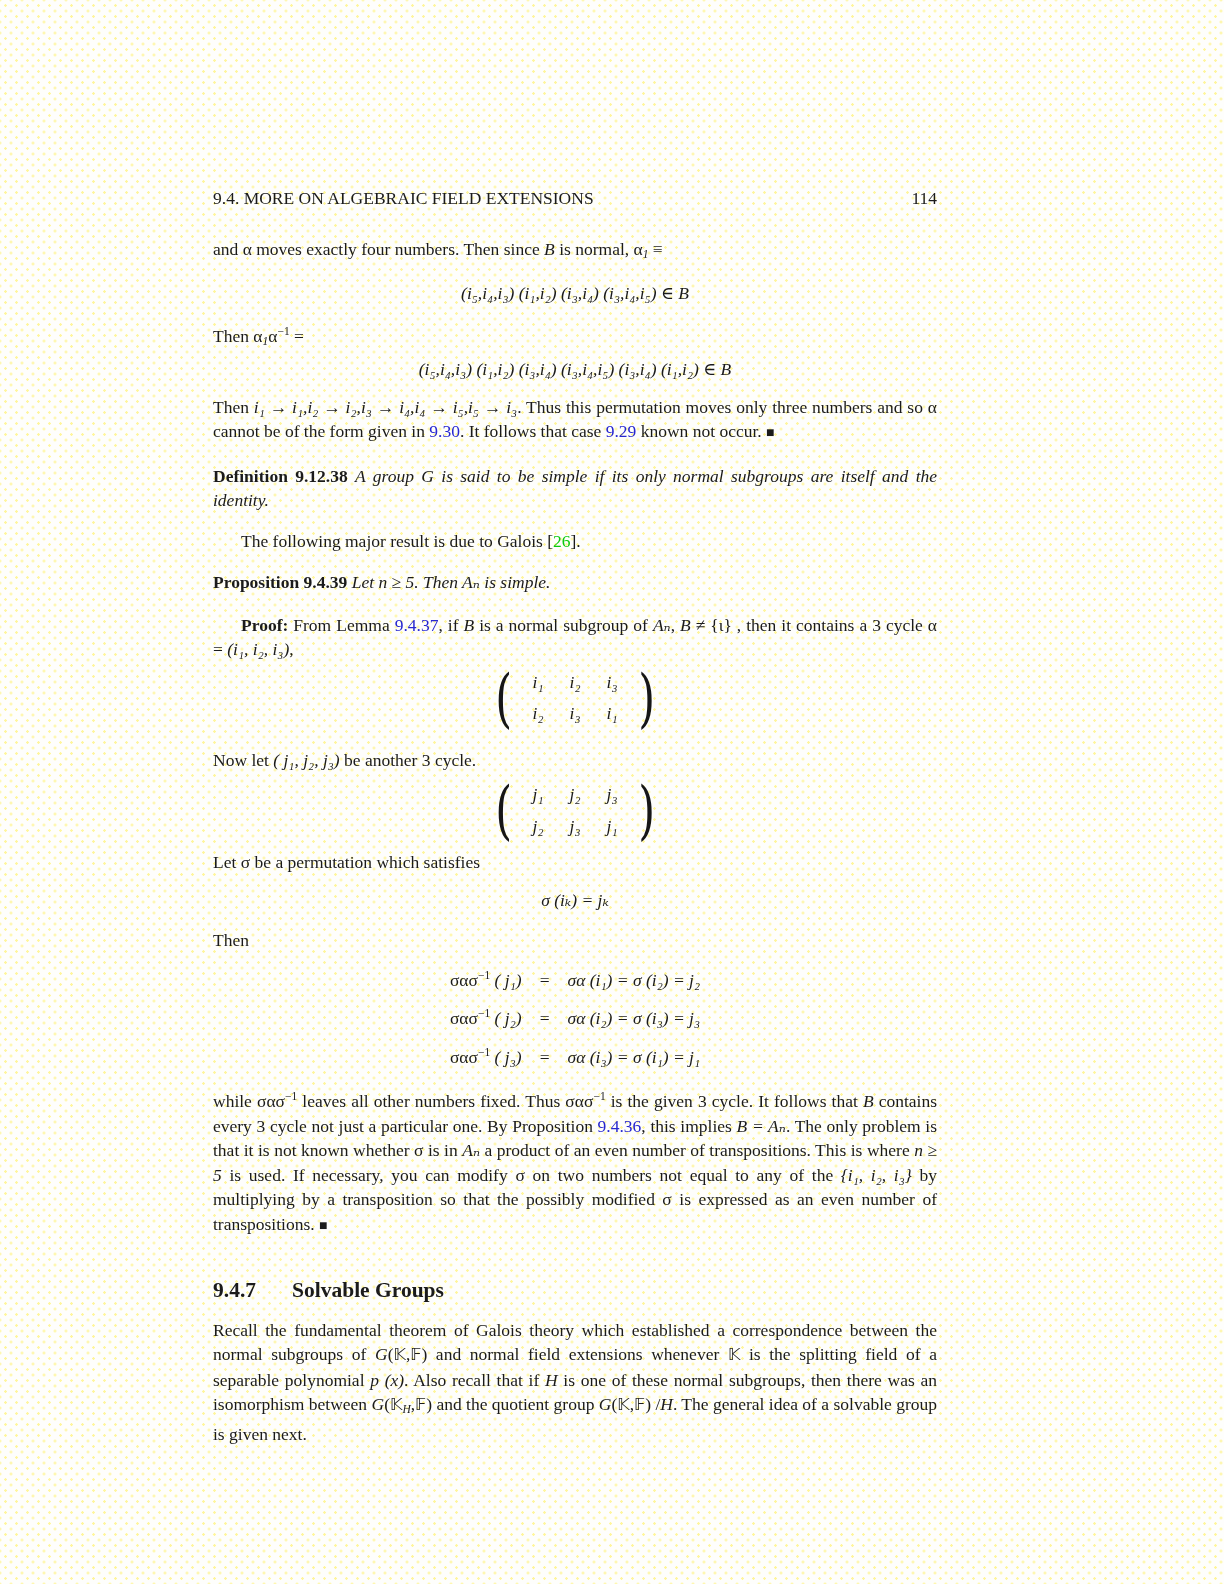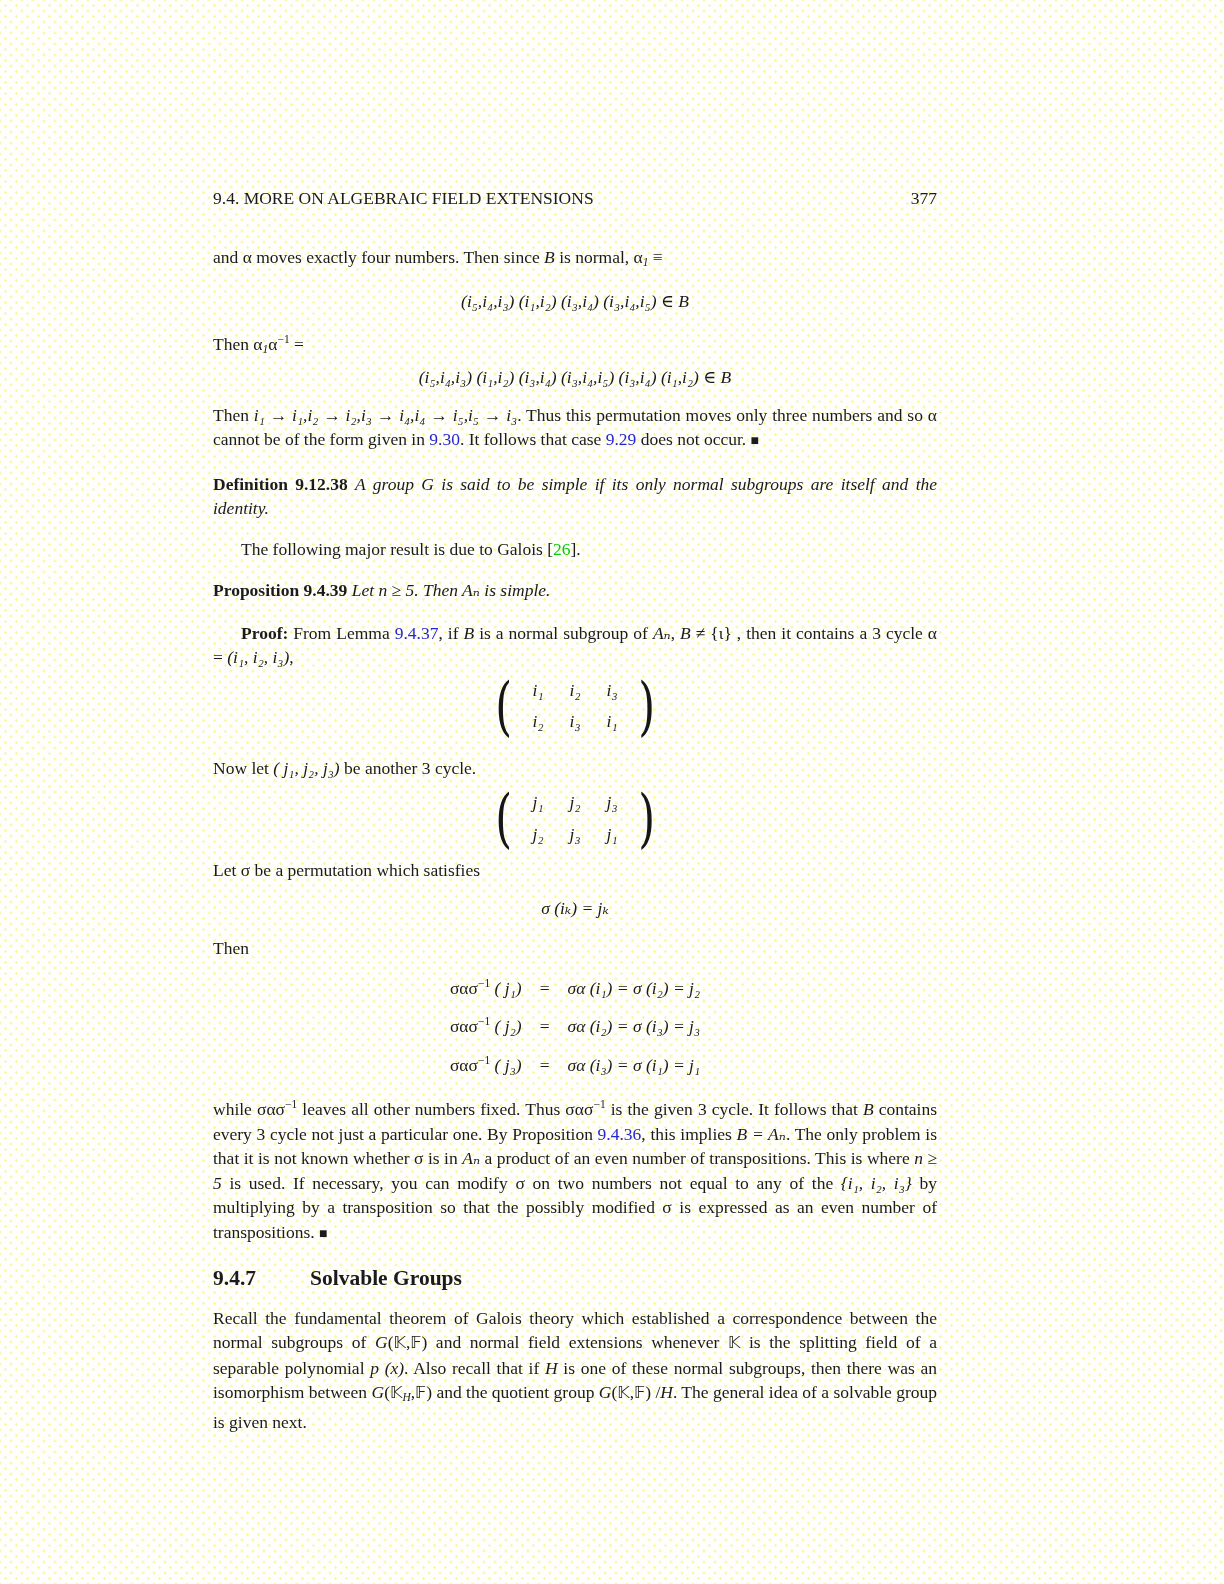--- a/index.html
+++ b/index.html
@@ -29,38 +29,38 @@
   .disp{text-align:center;}
   .b{font-weight:bold;}
   .i{font-style:italic;}
   .l{color:#2727cf;}
   .g{color:#0dca0d;}
   .sup{font-size:11.5px;vertical-align:7px;letter-spacing:0;}
   .sub{font-size:11.5px;vertical-align:-3px;font-style:italic;}
   .bb{font-family:"DejaVu Sans","DejaVu Serif",sans-serif;font-size:16.5px;}
   .sq{font-size:14px;}
   
-  .mt-p1{margin-top:34px;}
+  .mt-p1{margin-top:26px;}
   .mt-eq1{margin-top:15px;}
   .mt-then{margin-top:13px;}
   .mt-eq2{margin-top:4px;}
   .mt-p2{margin-top:13px;}
   .mt-def{margin-top:18px;}
   .mt-gal{margin-top:16px;}
   .mt-prop{margin-top:17px;}
   .mt-proof{margin-top:18px;}
   .mt-m1{margin-top:6px;}
   .mt-nowlet{margin-top:20px;}
   .mt-m2{margin-top:8px;}
   .mt-letsig{margin-top:10px;}
   .mt-eqsig{margin-top:13px;}
   .mt-thenw{margin-top:16px;}
   .mt-align{margin-top:10px;}
   .mt-while{margin-top:15px;}
-  .mt-sec{margin-top:20px;gap:18px;}
+  .mt-sec{margin-top:40px;}
   .mt-recall{margin-top:15px;}
   
   .matwrap{display:flex;justify-content:center;align-items:center;}
   .paren{font-size:60px;line-height:1;font-family:"DejaVu Serif",serif;font-weight:400;
          transform:scaleX(.72) scaleY(1.05);color:#161616;}
   .mat{display:grid;grid-template-columns:repeat(3,37px);row-gap:7px;justify-items:center;
        font-style:italic;margin:0 4px;}
   
   .alignblk{display:grid;grid-template-columns:auto 46px auto;row-gap:9px;
             justify-content:center;align-items:baseline;}
@@ -72,32 +72,32 @@
   .secnum{margin-right:36px;}
 </style>
 </head>
 <body>
 
 <div class="page">
   <div class="content">
 
     <div class="hdr">
       <span>9.4.  MORE ON ALGEBRAIC FIELD EXTENSIONS</span>
-      <span>377</span>
+      <span>114</span>
     </div>
 
     <p class="just mt-p1"><span>and α moves exactly four numbers. Then since </span><span class="i">B</span><span> is normal, α</span><span class="sub">1</span><span> ≡</span></p>
 
     <p class="disp mt-eq1 i">(i₅,i₄,i₃) (i₁,i₂) (i₃,i₄) (i₃,i₄,i₅) ∈ B</p>
 
     <p class="mt-then"><span>Then α</span><span class="sub">1</span><span>α</span><span class="sup">−1</span><span> =</span></p>
 
     <p class="disp mt-eq2 i">(i₅,i₄,i₃) (i₁,i₂) (i₃,i₄) (i₃,i₄,i₅) (i₃,i₄) (i₁,i₂) ∈ B</p>
 
-    <p class="just mt-p2"><span>Then </span><span class="i">i₁ → i₁,i₂ → i₂,i₃ → i₄,i₄ → i₅,i₅ → i₃</span><span>. Thus this permutation moves only three numbers and so α cannot be of the form given in </span><span class="l">9.30</span><span>. It follows that case </span><span class="l">9.29</span><span> does not occur. </span><span class="sq">■</span></p>
+    <p class="just mt-p2"><span>Then </span><span class="i">i₁ → i₁,i₂ → i₂,i₃ → i₄,i₄ → i₅,i₅ → i₃</span><span>. Thus this permutation moves only three numbers and so α cannot be of the form given in </span><span class="l">9.30</span><span>. It follows that case </span><span class="l">9.29</span><span> known not occur. </span><span class="sq">■</span></p>
 
     <p class="just mt-def"><span class="b">Definition 9.12.38</span><span>  </span><span class="i">A group G is said to be simple if its only normal subgroups are itself and the identity.</span></p>
 
     <p class="ind mt-gal"><span>The following major result is due to Galois [</span><span class="g">26</span><span>].</span></p>
 
     <p class="mt-prop"><span class="b">Proposition 9.4.39</span><span>  </span><span class="i">Let n ≥ 5. Then Aₙ is simple.</span></p>
 
     <p class="just ind mt-proof"><span class="b">Proof:</span><span> From Lemma </span><span class="l">9.4.37</span><span>, if </span><span class="i">B</span><span> is a normal subgroup of </span><span class="i">Aₙ</span><span>, </span><span class="i">B</span><span> ≠ {ι} , then it contains a 3 cycle α = </span><span class="i">(i₁, i₂, i₃)</span><span>,</span></p>
 
     <div class="matwrap mt-m1">

